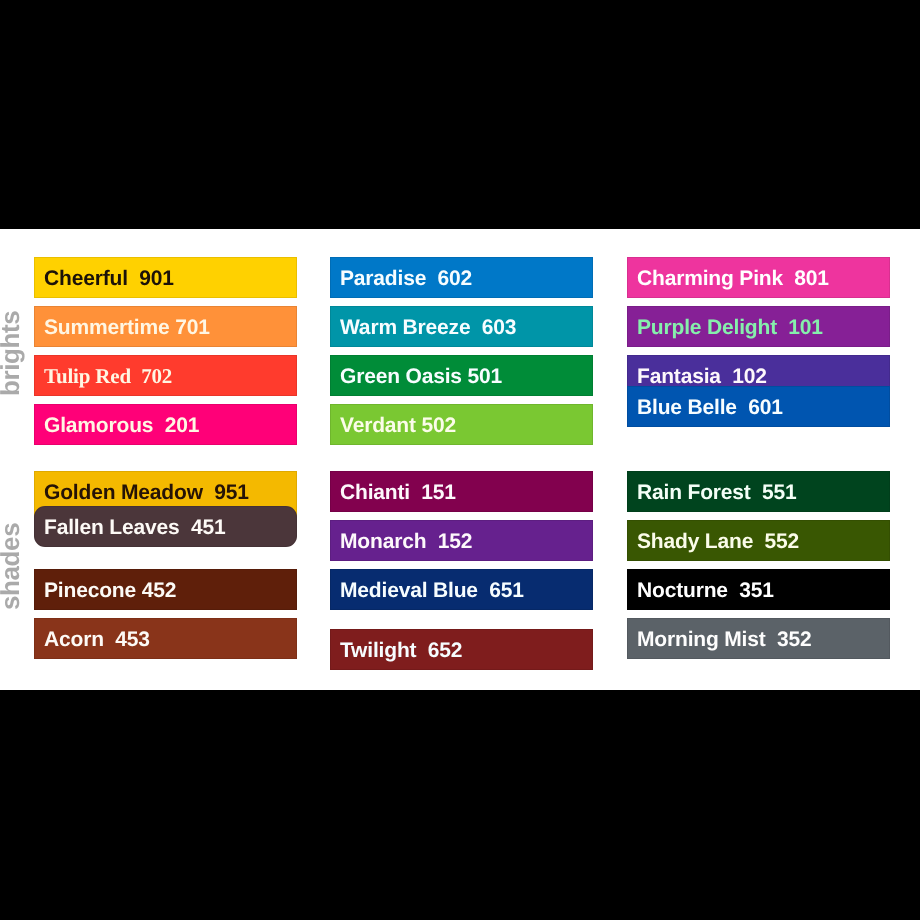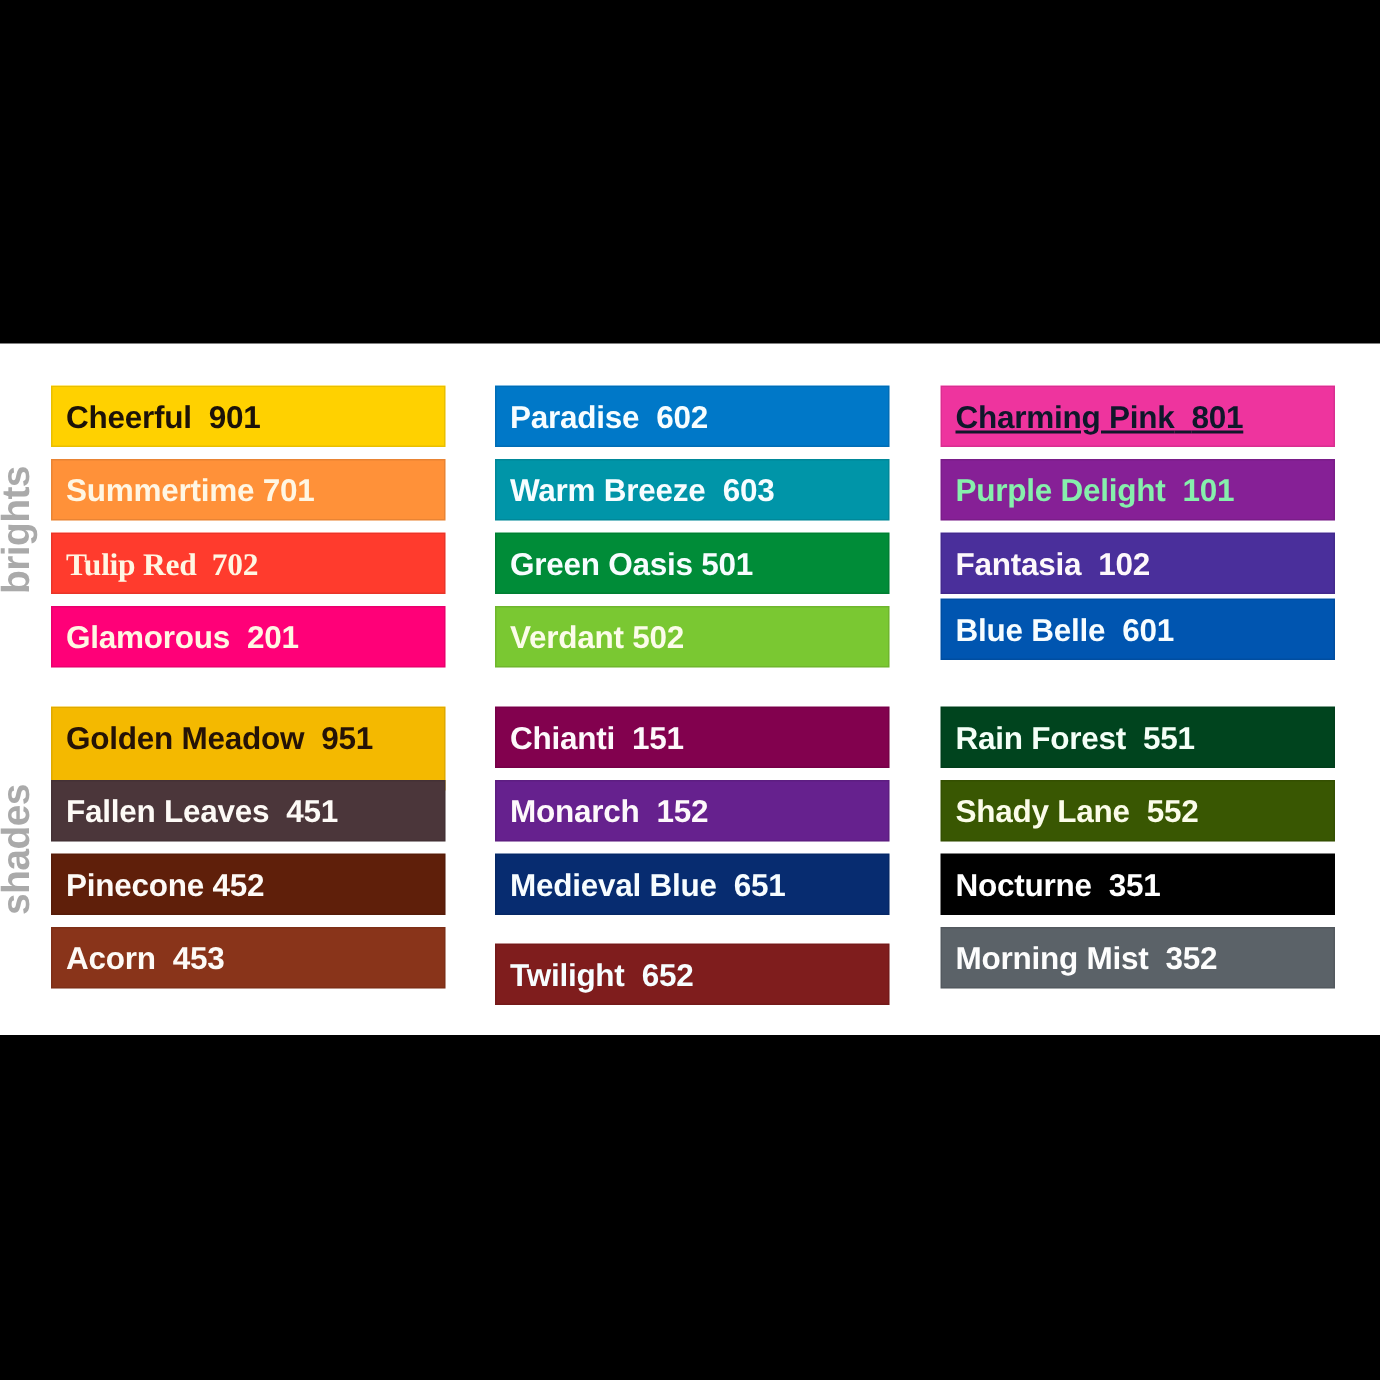--- a/index.html
+++ b/index.html
@@ -101,40 +101,40 @@
           </div>
           <div class="color-swatch" style="top: 98px; height: 41px; background: rgb(0, 140, 56);">
             <span class="color-swatch-label" style="color: rgb(247, 253, 255);"><span>Green Oasis</span><span> </span><span>501</span></span>
           </div>
           <div class="color-swatch" style="top: 147px; height: 41px; background: rgb(122, 200, 50);">
             <span class="color-swatch-label" style="color: rgb(251, 252, 233);"><span>Verdant</span><span> </span><span>502</span></span>
           </div>
         </div>
         <div class="swatch-column" style="left: 627px; width: 263px;">
           <div class="color-swatch" style="top: 0px; height: 41px; background: rgb(238, 52, 158);">
-            <span class="color-swatch-label" style="color: #0f172a; text-decoration: underline;"><span>Charming Pink</span><span>  </span><span>801</span></span>
+            <span class="color-swatch-label" style="color: #ffffff;"><span>Charming Pink</span><span>  </span><span>801</span></span>
           </div>
           <div class="color-swatch" style="top: 49px; height: 41px; background: rgb(134, 32, 150);">
             <span class="color-swatch-label" style="color: #86efac;"><span>Purple Delight</span><span>  </span><span>101</span></span>
           </div>
           <div class="color-swatch" style="top: 98px; height: 41px; background: rgb(74, 47, 155);">
             <span class="color-swatch-label" style="color: rgb(253, 248, 251);"><span>Fantasia</span><span>  </span><span>102</span></span>
           </div>
-          <div class="color-swatch" style="top: 142px; height: 41px; background: rgb(0, 85, 176);">
+          <div class="color-swatch" style="top: 129px; height: 41px; background: rgb(0, 85, 176);">
             <span class="color-swatch-label" style="color: rgb(247, 253, 255);"><span>Blue Belle</span><span>  </span><span>601</span></span>
           </div>
         </div>
       </div>
       <div class="group" id="group-shades" style="top: 242px;">
         <div class="group-label" style="color: rgb(170, 170, 170); left: -3px; top: 139px;">shades</div>
         <div class="swatch-column" style="left: 34px; width: 263px;">
           <div class="color-swatch" style="top: 0px; height: 56px; background: rgb(244, 185, 0);">
             <span class="color-swatch-label" style="color: rgb(37, 19, 6);"><span>Golden Meadow</span><span>  </span><span>951</span></span>
           </div>
-          <div class="color-swatch" style="top: 49px; height: 41px; background: rgb(75, 54, 58);">
+          <div class="color-swatch" style="top: 35px; height: 41px; background: rgb(75, 54, 58); border-radius: 11px;">
             <span class="color-swatch-label" style="color: rgb(253, 250, 246);"><span>Fallen Leaves</span><span>  </span><span>451</span></span>
           </div>
           <div class="color-swatch" style="top: 98px; height: 41px; background: rgb(95, 31, 10);">
             <span class="color-swatch-label" style="color: rgb(253, 250, 246);"><span>Pinecone</span><span> </span><span>452</span></span>
           </div>
           <div class="color-swatch" style="top: 147px; height: 41px; background: rgb(137, 52, 26);">
             <span class="color-swatch-label" style="color: rgb(253, 250, 246);"><span>Acorn</span><span>  </span><span>453</span></span>
           </div>
         </div>
         <div class="swatch-column" style="left: 330px; width: 263px;">

